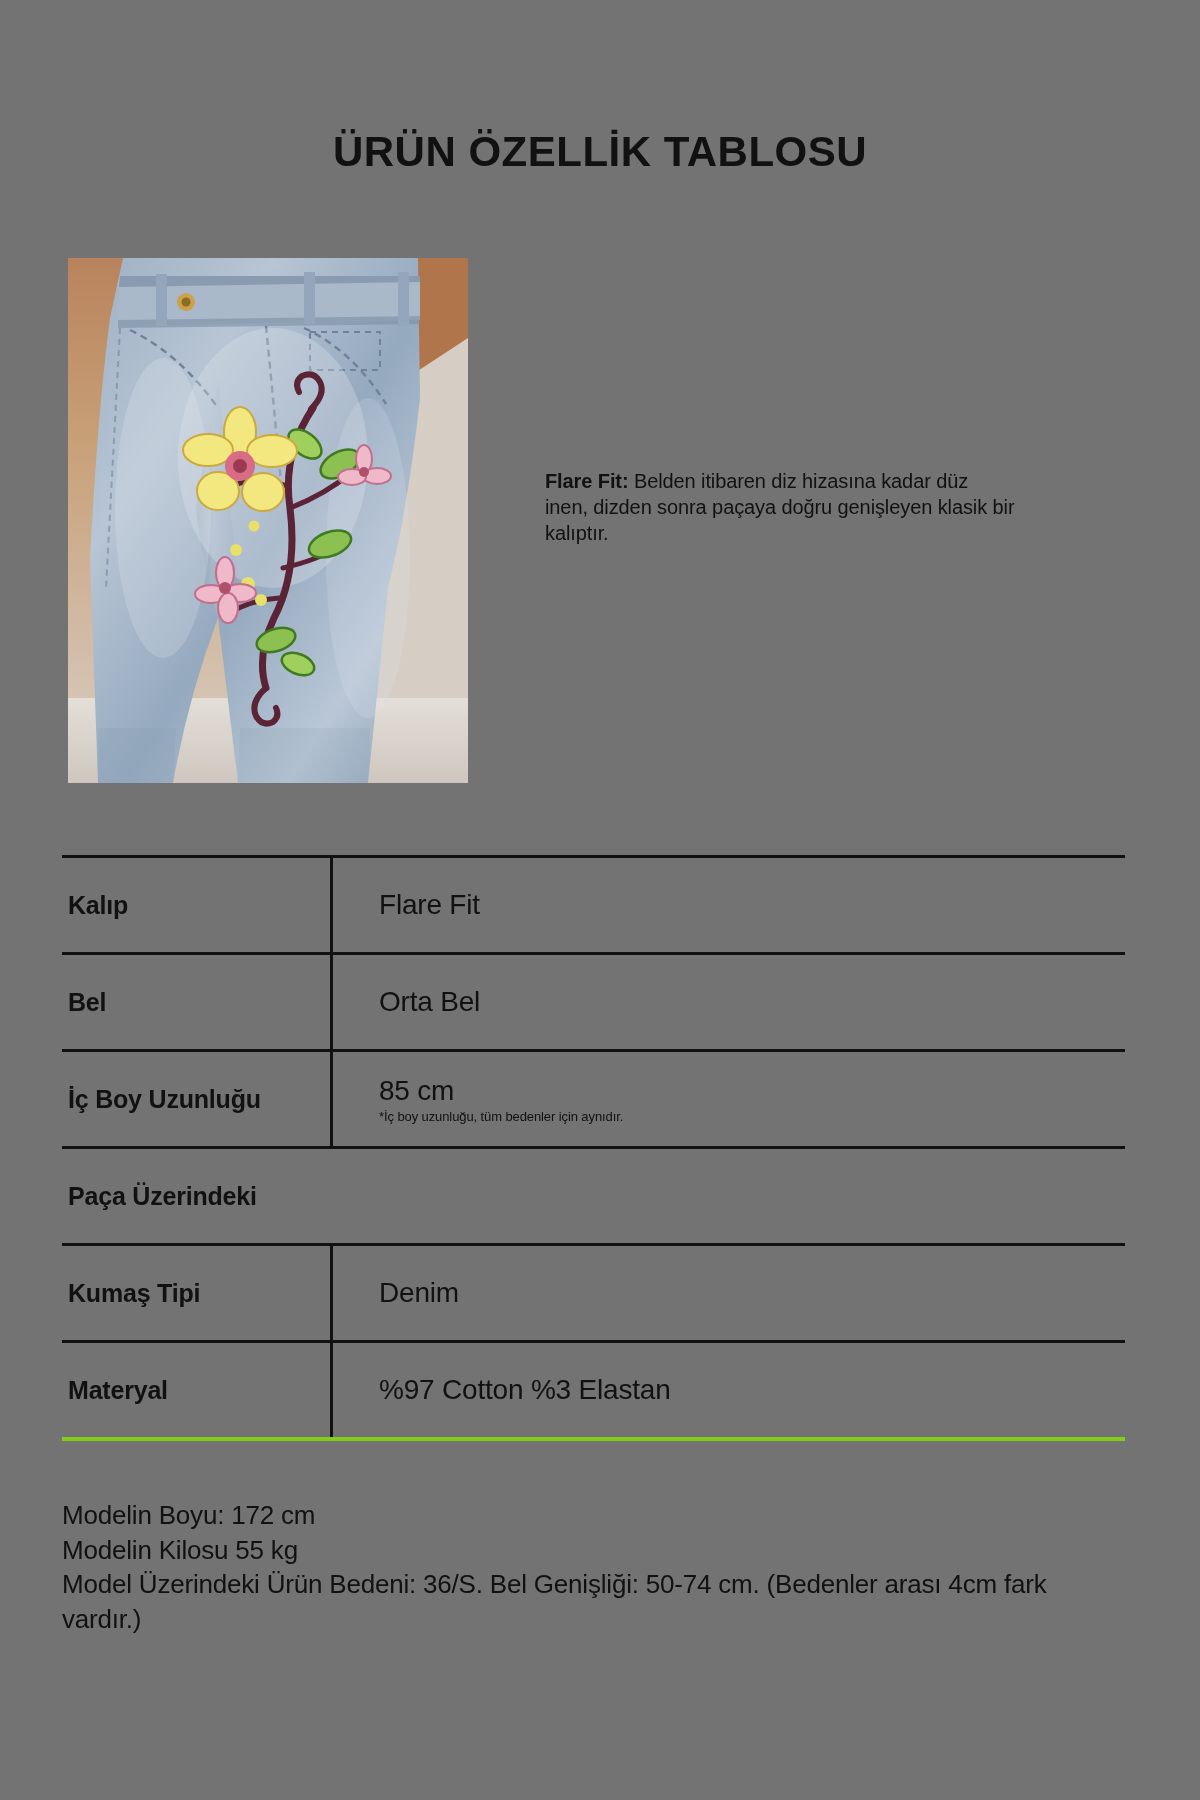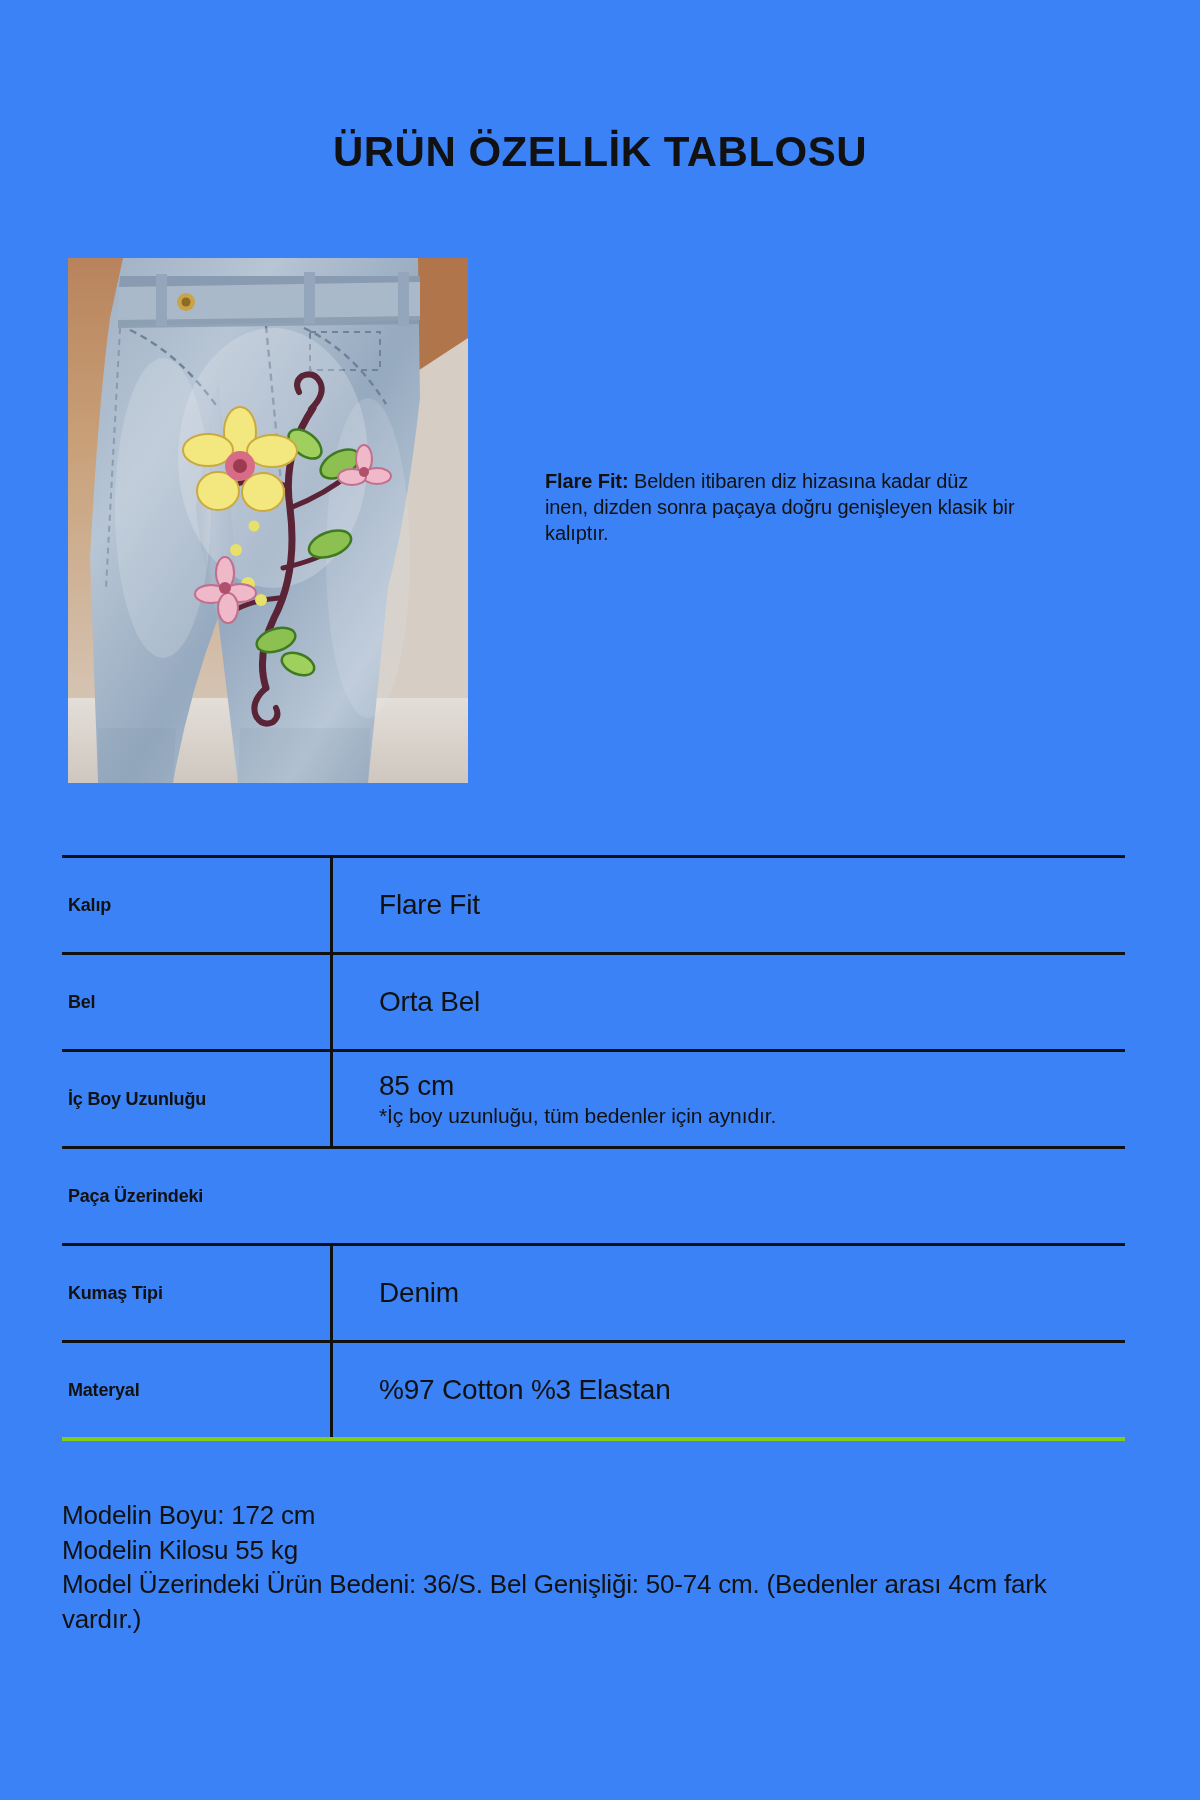--- a/index.html
+++ b/index.html
@@ -12,21 +12,21 @@
     height: 1800px;
     position: relative;
     font-family: "Liberation Sans", sans-serif;
     color: #111111;
     overflow: hidden;
   }
 
   .page {
     position: absolute;
     inset: 0;
-    background: #3b82f6;
+    background: #737373;
   }
 
   
   .title {
     position: absolute;
     top: 128px;
     left: 0;
     width: 1200px;
     text-align: center;
     font-size: 42px;
@@ -72,42 +72,42 @@
     align-items: stretch;
     border-top: 3px solid #111111;
     min-height: 94px;
   }
   .spec-row:last-child { border-bottom: 4px solid #84cc16; }
   .spec-key {
     width: 268px;
     flex: 0 0 268px;
     display: flex;
     align-items: center;
-    font-size: 18px;
+    font-size: 25px;
     font-weight: 700;
     letter-spacing: -0.2px;
     padding-left: 6px;
     box-sizing: border-box;
   }
   .spec-val {
     flex: 1;
     border-left: 3px solid #111111;
     display: flex;
     flex-direction: column;
     justify-content: center;
     padding-left: 46px;
     box-sizing: border-box;
   }
   .spec-val-main {
     font-size: 28px;
     letter-spacing: -0.2px;
     color: #111111;
   }
   .spec-val-note {
-    font-size: 21px;
+    font-size: 13px;
     color: #111111;
     margin-top: 2px;
     letter-spacing: -0.1px;
   }
   .spec-val-note:empty { display: none; }
 
   
   .footer {
     position: absolute;
     top: 1498px;

